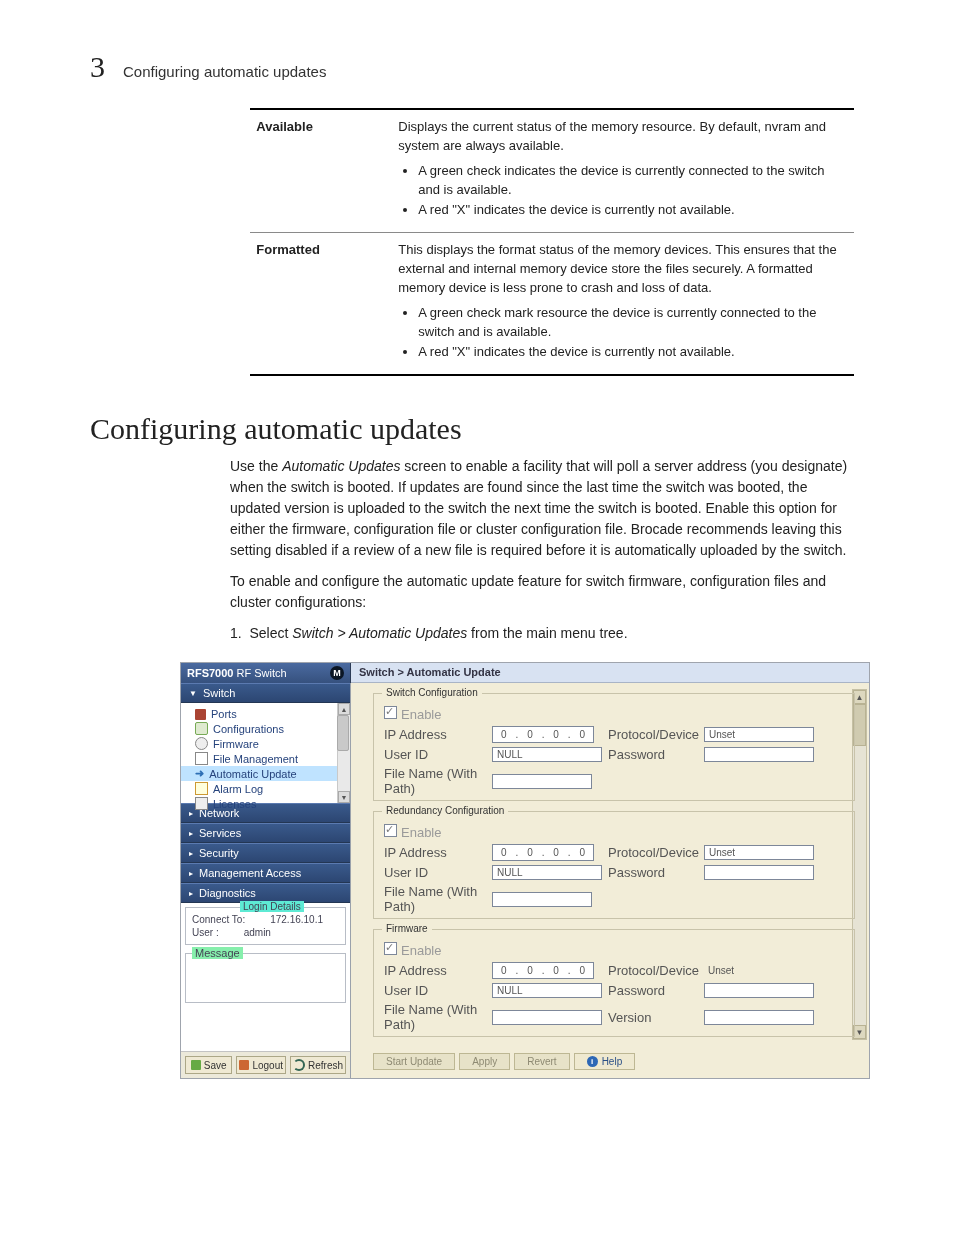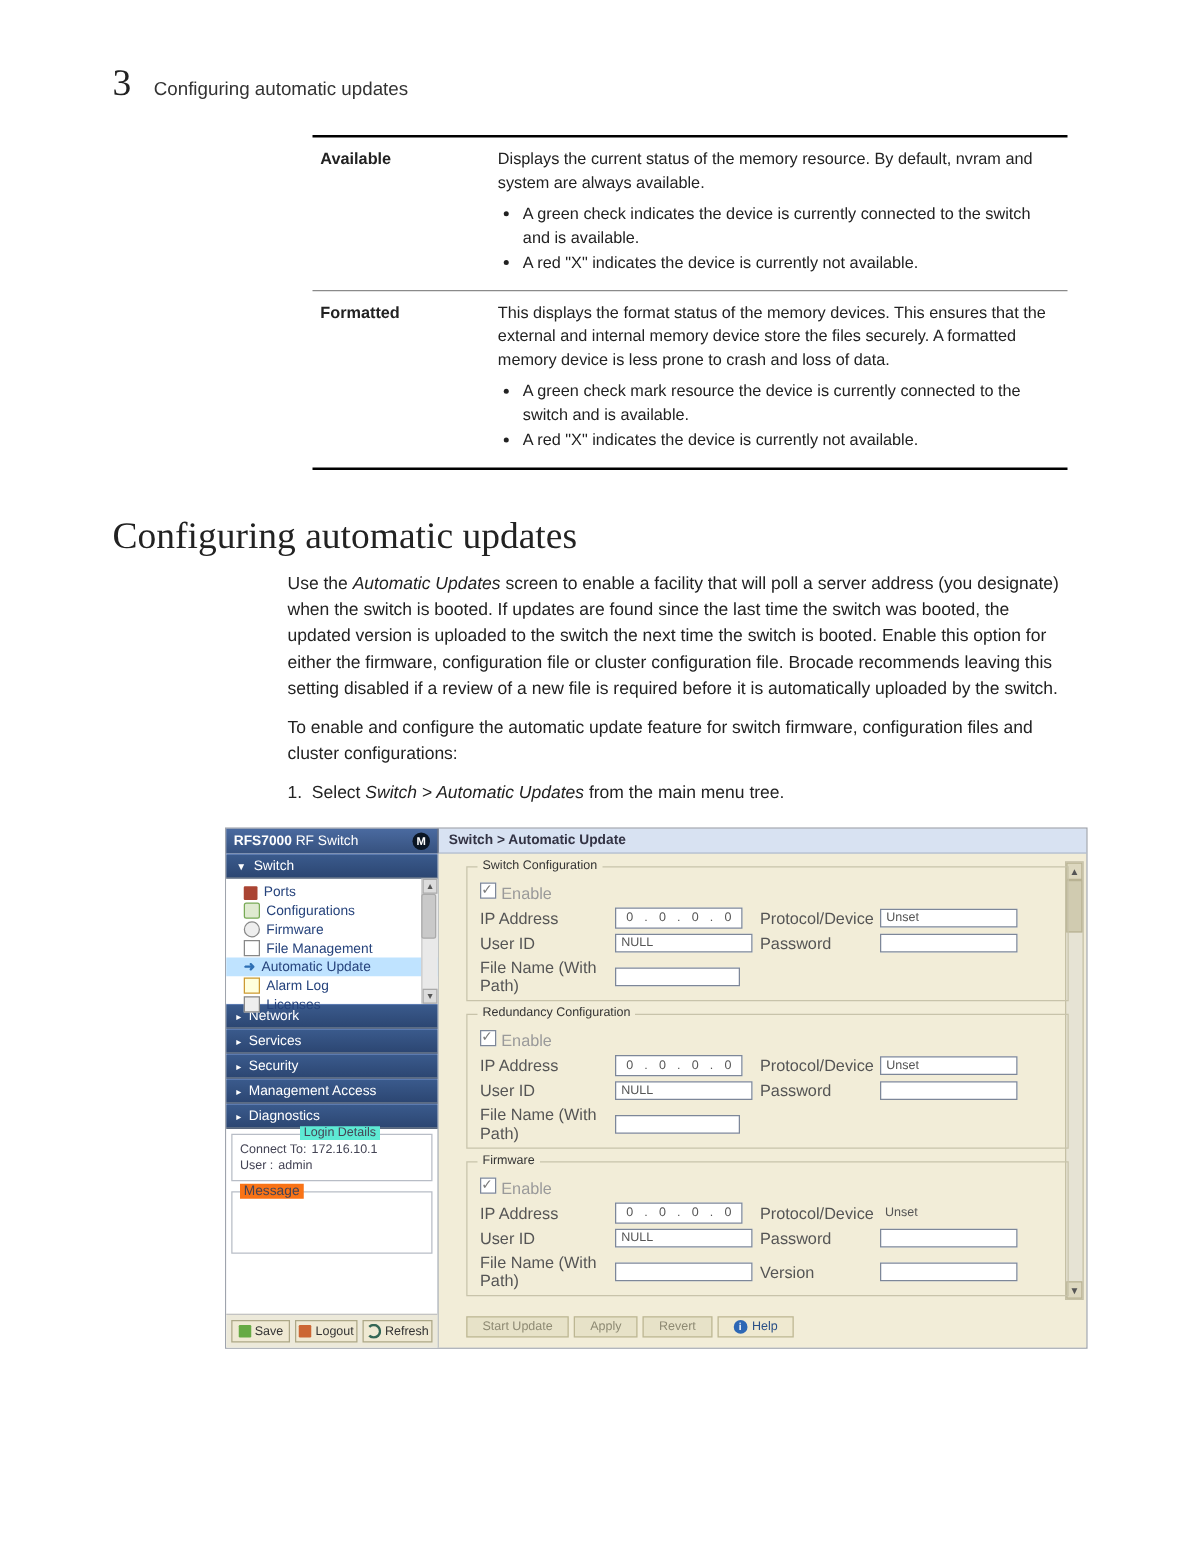--- a/index.html
+++ b/index.html
@@ -59,23 +59,23 @@
   .tree-item .ico{width:11px;height:11px;display:inline-block;}
   .ico-port{background:#a43;border-radius:1px;}
   .ico-conf{width:12px;height:8px;border:1px solid #7a5;border-radius:2px;background:#dfead0;}
   .ico-fw{width:10px;height:10px;border-radius:50%;border:1px solid #888;background:#eee;}
   .ico-file{width:9px;height:11px;background:#fff;border:1px solid #888;}
   .ico-auto{color:#2e6fb5;font-weight:700;}
   .ico-alarm{width:10px;height:10px;border:1px solid #c93;background:#ffd;} 
   .ico-lic{width:11px;height:8px;border:1px solid #888;background:#eee;}
   .side-box{border:1px solid #b8bdc6;margin:4px;padding:4px 6px;font-size:10px;color:#445;position:relative;}
   .side-box .legend{position:absolute;top:-7px;left:20px;background:#5eead4;padding:0 3px;color:#445;margin-left:34px;}
-  .side-box .row{display:flex;gap:4px;margin:2px 0;}
+  .side-box .row{display:flex;gap:25px;margin:2px 0;}
   .msg-box{border:1px solid #b8bdc6;margin:4px;height:48px;background:#fff;position:relative;}
-  .msg-box .legend{position:absolute;top:-7px;left:6px;background:#f97316;padding:0 3px;color:#445;}
+  .msg-box .legend{position:absolute;top:-7px;left:6px;background:#86efac;padding:0 3px;color:#445;}
   .side-footer{display:flex;gap:4px;padding:4px;border-top:1px solid #c3c3c3;background:#ece9da;}
   .side-btn{flex:1;background:#efe9d3;border:1px solid #aca787;padding:2px 2px;font-size:10px;display:flex;align-items:center;justify-content:center;gap:3px;}
   .sbi{width:10px;height:10px;display:inline-block;}
   .sbi-save{background:#6a4;border-radius:1px;}
   .sbi-logout{background:#c63;border-radius:1px;}
   .sbi-refresh{border:2px solid #365;border-left-color:transparent;border-radius:50%;width:8px;height:8px;}
 
   
   .mainpanel{background:var(--panel-bg);position:relative;padding:10px 14px 8px 22px;display:flex;flex-direction:column;gap:10px;}
   .mainpanel .vscroll{position:absolute;right:2px;top:6px;bottom:38px;width:13px;background:#e6e3d4;border:1px solid #c5c0a5;}

